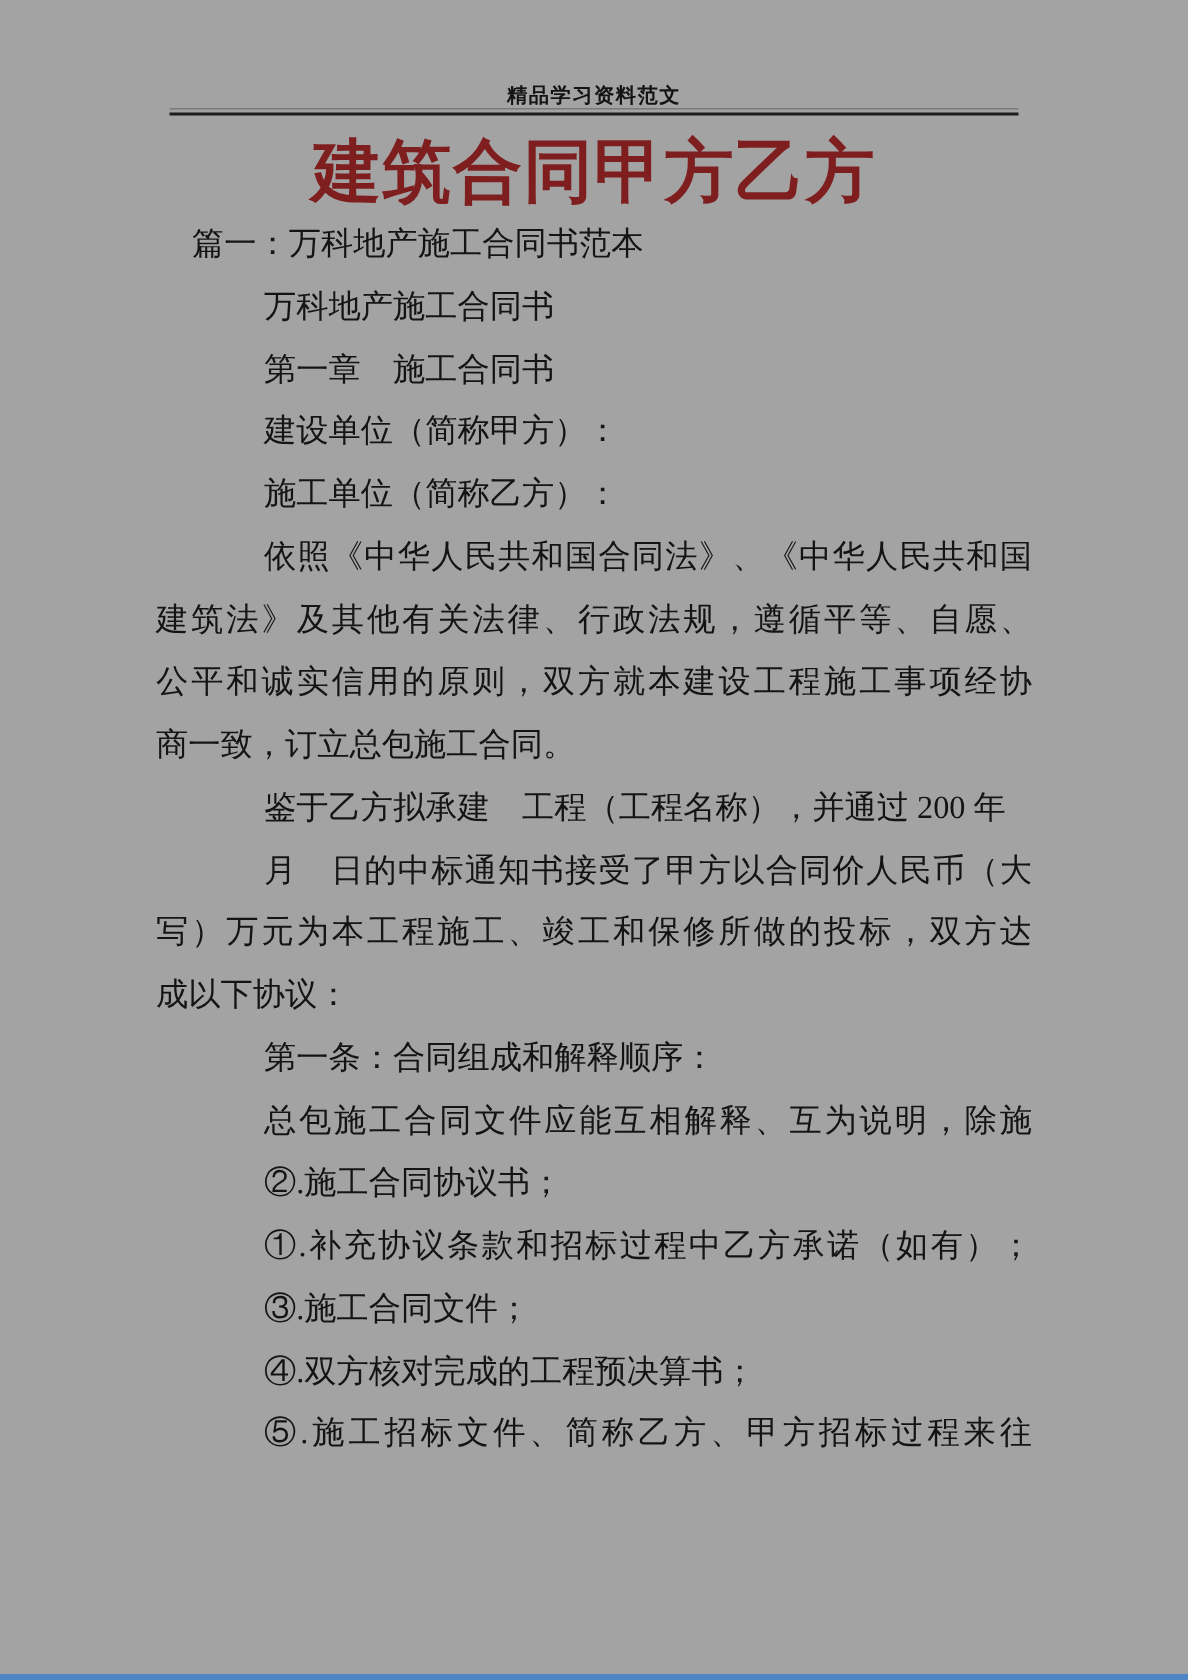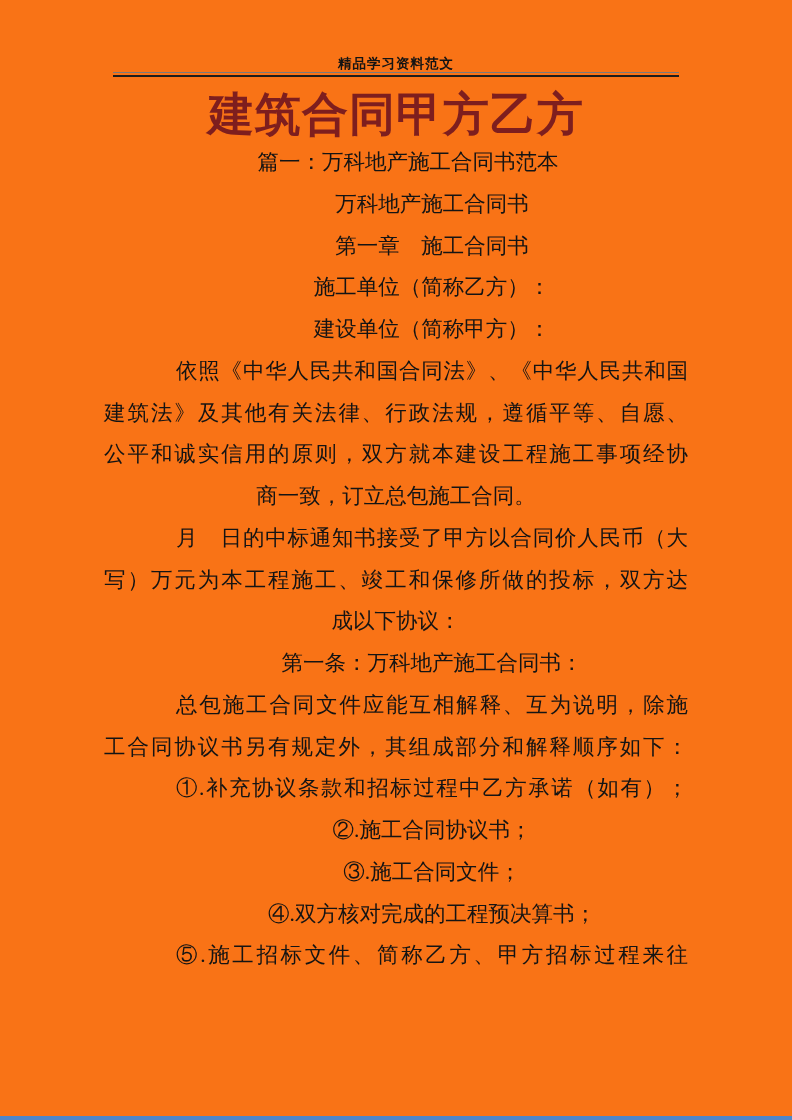--- a/index.html
+++ b/index.html
@@ -4,21 +4,21 @@
 <style>
   html, body {
     margin: 0;
     padding: 0;
     background: #ffffff;
   }
   .page {
     position: relative;
     width: 792px;
     height: 1120px;
-    background: #f97316;
+    background: #a3a3a3;
     overflow: hidden;
     font-family: "Liberation Serif", "DejaVu Serif", serif;
   }
   .page-header {
     position: absolute;
     top: 56px;
     left: 0;
     width: 100%;
     text-align: center;
     font-size: 13.5px;
@@ -53,21 +53,21 @@
     top: 142px;
     left: 104px;
     width: 584px;
     font-size: 21.5px;
     color: #141414;
   }
   .line {
     height: 41.75px;
     line-height: 41.75px;
     white-space: pre;
-    text-align: center;
+    text-align: left;
   }
   .line.just {
     white-space: normal;
     text-align: justify;
     text-align-last: justify;
   }
   .ind-0 { padding-left: 0; }
   .ind-1 { padding-left: 24px; }
   .ind-3 { padding-left: 72px; }
   .just.ind-3 { padding-left: 0; text-indent: 72px; }
@@ -89,34 +89,34 @@
   </div>
 
   <div class="header-rule"></div>
 
   <h1 class="doc-title" style="color: rgb(126, 30, 30);">建筑合同甲方乙方</h1>
 
   <div class="doc-body" id="doc-body">
       <div class="line ind-1">篇一：万科地产施工合同书范本</div>
       <div class="line ind-3">万科地产施工合同书</div>
       <div class="line ind-3">第一章　施工合同书</div>
+      <div class="line ind-3">建设单位（简称甲方）：</div>
       <div class="line ind-3">施工单位（简称乙方）：</div>
-      <div class="line ind-3">建设单位（简称甲方）：</div>
       <div class="line ind-3 just">依照《中华人民共和国合同法》、《中华人民共和国</div>
       <div class="line ind-0 just">建筑法》及其他有关法律、行政法规，遵循平等、自愿、</div>
       <div class="line ind-0 just">公平和诚实信用的原则，双方就本建设工程施工事项经协</div>
       <div class="line ind-0">商一致，订立总包施工合同。</div>
+      <div class="line ind-3">鉴于乙方拟承建　工程（工程名称），并通过 200 年</div>
       <div class="line ind-3 just">月　日的中标通知书接受了甲方以合同价人民币（大</div>
       <div class="line ind-0 just">写）万元为本工程施工、竣工和保修所做的投标，双方达</div>
       <div class="line ind-0">成以下协议：</div>
-      <div class="line ind-3">第一条：万科地产施工合同书：</div>
+      <div class="line ind-3">第一条：合同组成和解释顺序：</div>
       <div class="line ind-3 just">总包施工合同文件应能互相解释、互为说明，除施</div>
-      <div class="line ind-0 just">工合同协议书另有规定外，其组成部分和解释顺序如下：</div>
+      <div class="line ind-3">②.施工合同协议书；</div>
       <div class="line ind-3 just">①.补充协议条款和招标过程中乙方承诺（如有）；</div>
-      <div class="line ind-3">②.施工合同协议书；</div>
       <div class="line ind-3">③.施工合同文件；</div>
       <div class="line ind-3">④.双方核对完成的工程预决算书；</div>
       <div class="line ind-3 just">⑤.施工招标文件、简称乙方、甲方招标过程来往</div>
     </div>
 
   <div class="footer-rule" style="background: rgb(78, 134, 200);"></div>
 
 </div>
 
 </body></html>

